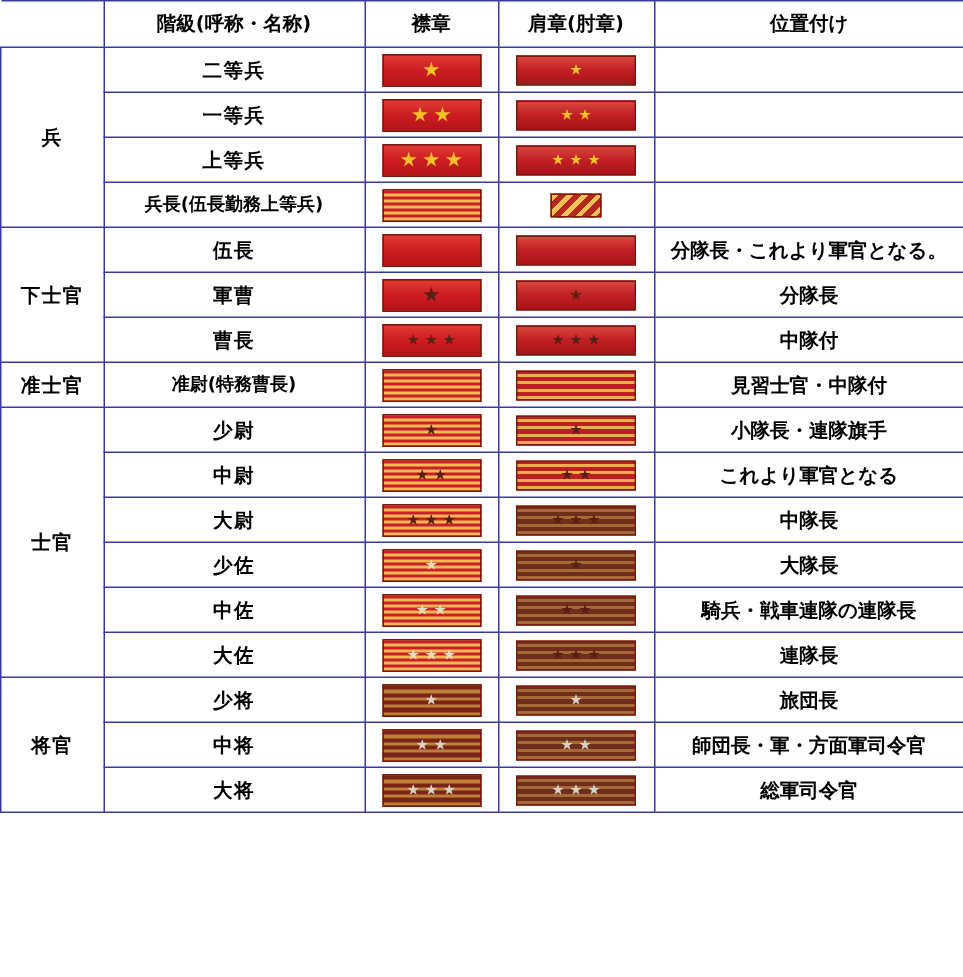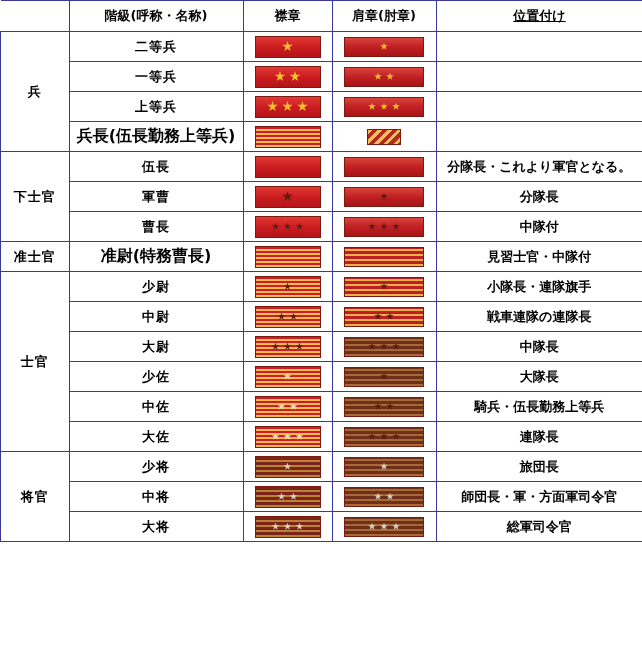--- a/index.html
+++ b/index.html
@@ -51,27 +51,27 @@
     border-right: none;
     letter-spacing: 0px;
     margin-top: 45px;
   }
   td.rank-cell {
     font-size: 13.5px;
     letter-spacing: 1px;
     margin-left: 28px;
   }
   td.rank-cell.small {
-    font-size: 16px;
+    font-size: 12px;
     letter-spacing: 0px;
   }
   td.insignia-cell {
     padding: 2px 0;
   }
-  thead th.col-note { border-right: none; text-decoration: underline; }
+  thead th.col-note { border-right: none; }
 
   
   .badge {
     display: inline-block;
     position: relative;
     overflow: hidden;
     vertical-align: middle;
     border: 1px solid #7a1a10;
     box-sizing: border-box;
   }
@@ -344,21 +344,21 @@
         </span>
       </td>
       <td class="insignia-cell">
         <span class="badge shoulder goldband">
           <span class="stars">
               <i class="star sm dark"></i>
               <i class="star sm dark"></i>
             </span>
         </span>
       </td>
-      <td class="note-cell">戦車連隊の連隊長</td>
+      <td class="note-cell">これより軍官となる</td>
     </tr>
     <tr>
       <td class="rank-cell">大尉</td>
       <td class="insignia-cell">
         <span class="badge collar goldred">
           <span class="stars">
               <i class="star sm dark"></i>
               <i class="star sm dark"></i>
               <i class="star sm dark"></i>
             </span>
@@ -404,21 +404,21 @@
         </span>
       </td>
       <td class="insignia-cell">
         <span class="badge shoulder brownband">
           <span class="stars">
               <i class="star sm dark"></i>
               <i class="star sm dark"></i>
             </span>
         </span>
       </td>
-      <td class="note-cell">騎兵・伍長勤務上等兵</td>
+      <td class="note-cell">騎兵・戦車連隊の連隊長</td>
     </tr>
     <tr>
       <td class="rank-cell">大佐</td>
       <td class="insignia-cell">
         <span class="badge collar goldred">
           <span class="stars">
               <i class="star sm outline"></i>
               <i class="star sm outline"></i>
               <i class="star sm outline"></i>
             </span>

